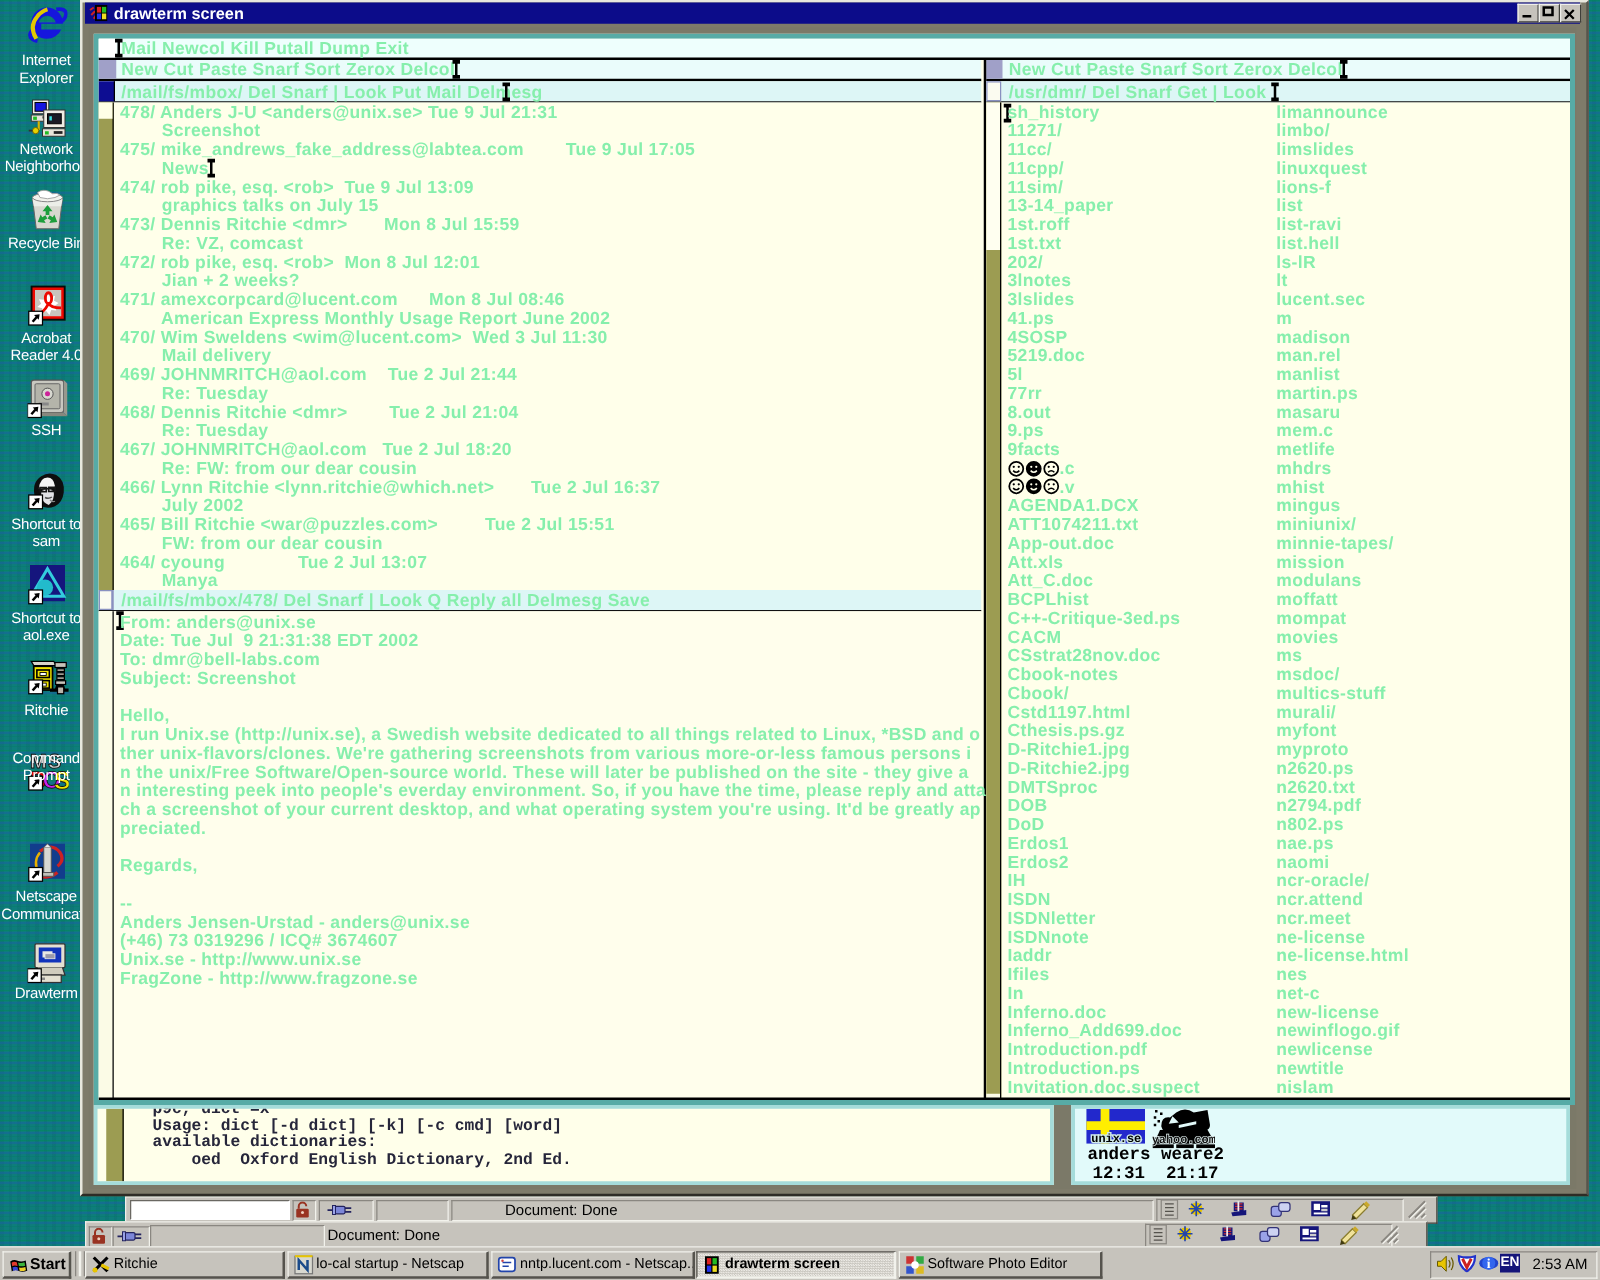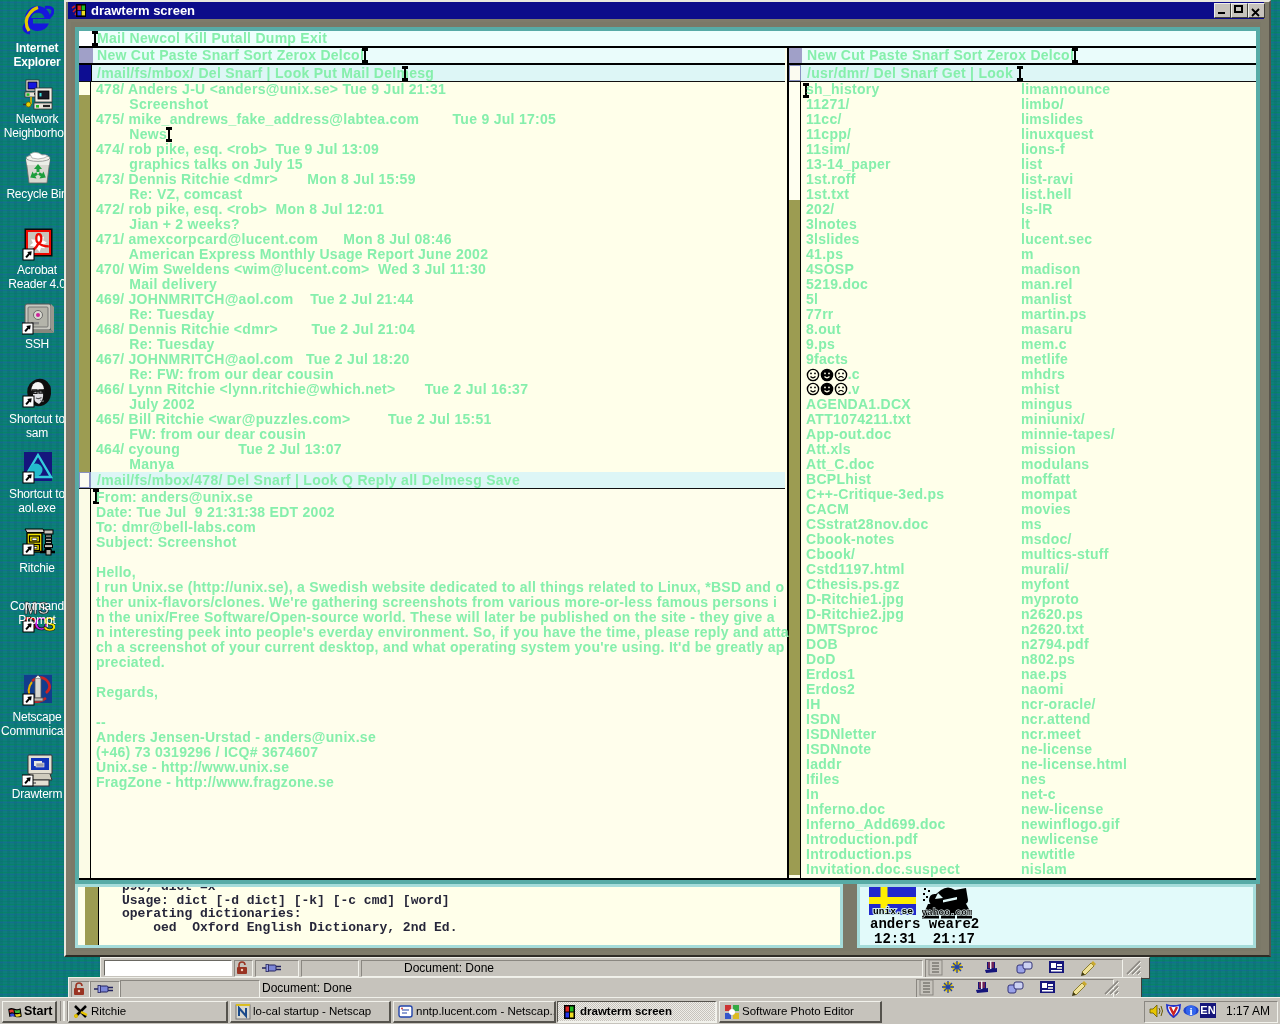--- a/index.html
+++ b/index.html
@@ -147,21 +147,21 @@
 <svg class="a" style="left:22px;top:754px;" width="32" height="33" viewBox="0 0 32 33">
 <rect x="6" y="1" width="24" height="19" rx="1" fill="#e4e0d2" stroke="#333" stroke-width="1"></rect>
 <rect x="9" y="4" width="18" height="12" fill="#1133bb"></rect>
 <rect x="12" y="7" width="8" height="5" fill="#e8e8e0"></rect>
     <rect x="14" y="9" width="8" height="4" fill="#99a" stroke="#eee" stroke-width=".6"></rect>
 <path d="M8 20 L6 26 L30 26 L28 20" fill="#d0ccbe" stroke="#333" stroke-width="1"></path>
 <rect x="3" y="26" width="24" height="6" fill="#e4e0d2" stroke="#333" stroke-width="1"></rect>
 <rect x="6" y="28" width="8" height="2" fill="#888"></rect>
 <use href="#sharrow" x="0" y="21"></use>
 </svg>
-<div class="lbl" style="left:-1px;top:41px;font-weight:bold;">Internet<br>Explorer</div>
+<div class="lbl" style="left:-1px;top:41px;">Internet<br>Explorer</div>
 <div class="lbl" style="left:-1px;top:112px;">Network<br>Neighborhoo</div>
 <div class="lbl" style="left:-1px;top:187px;">Recycle Bin</div>
 <div class="lbl" style="left:-1px;top:263px;">Acrobat<br>Reader 4.0</div>
 <div class="lbl" style="left:-1px;top:337px;">SSH</div>
 <div class="lbl" style="left:-1px;top:412px;">Shortcut to<br>sam</div>
 <div class="lbl" style="left:-1px;top:487px;">Shortcut to<br>aol.exe</div>
 <div class="lbl" style="left:-1px;top:561px;">Ritchie</div>
 <div class="lbl" style="left:-1px;top:599px;">Command<br>Prompt</div>
 <div class="lbl" style="left:-1px;top:710px;">Netscape<br>Communicato</div>
 <div class="lbl" style="left:-1px;top:787px;">Drawterm</div>
@@ -507,21 +507,21 @@
       <path d="M18.5 22.5q2.5 2.6 5 0"></path>
 </g>
 </svg>
 
 <div class="a" style="left:79px;top:878px;width:1177px;height:2px;background:#000;"></div>
 
 <div class="a" style="left:75px;top:884px;width:768px;height:64px;background:#ffffea;border:3px solid #a5dcda;box-sizing:border-box;overflow:hidden;">
   <div class="a" style="left:7px;top:0;width:13px;height:58px;background:#9c9c52;border-right:1px solid #000;"></div>
   <div class="a mono" style="left:44px;top:-7px;font:bold 13px/13.7px 'Liberation Mono',monospace;white-space:pre;color:#26263a;">p9c, dict =x
 Usage: dict [-d dict] [-k] [-c cmd] [word]
-operating dictionaries:
+available dictionaries:
     oed  Oxford English Dictionary, 2nd Ed.</div>
 </div>
 
 <div class="a" style="left:857px;top:884px;width:399px;height:64px;background:#e2fafa;border:3px solid #a5dcda;box-sizing:border-box;overflow:hidden;">
 
   <svg class="a" style="left:9px;top:0px;" width="47" height="28" viewBox="0 0 47 28">
     <rect width="47" height="28" fill="#2228cc"></rect>
     <rect x="0" y="10" width="47" height="7" fill="#ffee00"></rect>
     <rect x="11.5" y="0" width="7" height="28" fill="#ffee00"></rect>
     <text x="24" y="26.5" font-family="Liberation Mono" font-weight="bold" font-size="9.5" fill="#000" stroke="#cfe9e9" stroke-width="2.2" paint-order="stroke" text-anchor="middle">unix.se</text>
@@ -617,13 +617,13 @@
 <svg class="a" style="left:1166px;top:1003px;" width="15" height="15" viewBox="0 0 15 15">
     <path d="M1 2 Q7.5 4 14 2 Q14 10 7.5 14 Q1 10 1 2z" fill="#fff" stroke="#2233cc" stroke-width="1.8"></path>
     <path d="M4 4 L7.5 11 L11 4" stroke="#cc2222" stroke-width="2.4" fill="none"></path>
   </svg>
 <svg class="a" style="left:1183px;top:1003px;" width="16" height="15" viewBox="0 0 16 15">
     <ellipse cx="8" cy="7.5" rx="7.6" ry="5" fill="#2244cc"></ellipse>
     <circle cx="8" cy="7.5" r="5.2" fill="#3366ee"></circle>
     <text x="8" y="11.5" font-size="11" font-weight="bold" font-family="Liberation Serif" fill="#fff" text-anchor="middle">i</text>
   </svg>
 <div class="a" style="left:1200px;top:1003px;width:16px;height:15px;background:#15157a;color:#fff;font:bold 11px/15px 'Liberation Sans',sans-serif;text-align:center;">EN</div>
-<div class="a" style="left:1226px;top:1004px;font:12px 'Liberation Sans',sans-serif;color:#000;">1:17 AM</div>
+<div class="a" style="left:1226px;top:1004px;font:12px 'Liberation Sans',sans-serif;color:#000;">2:53 AM</div>
 
 </body></html>

